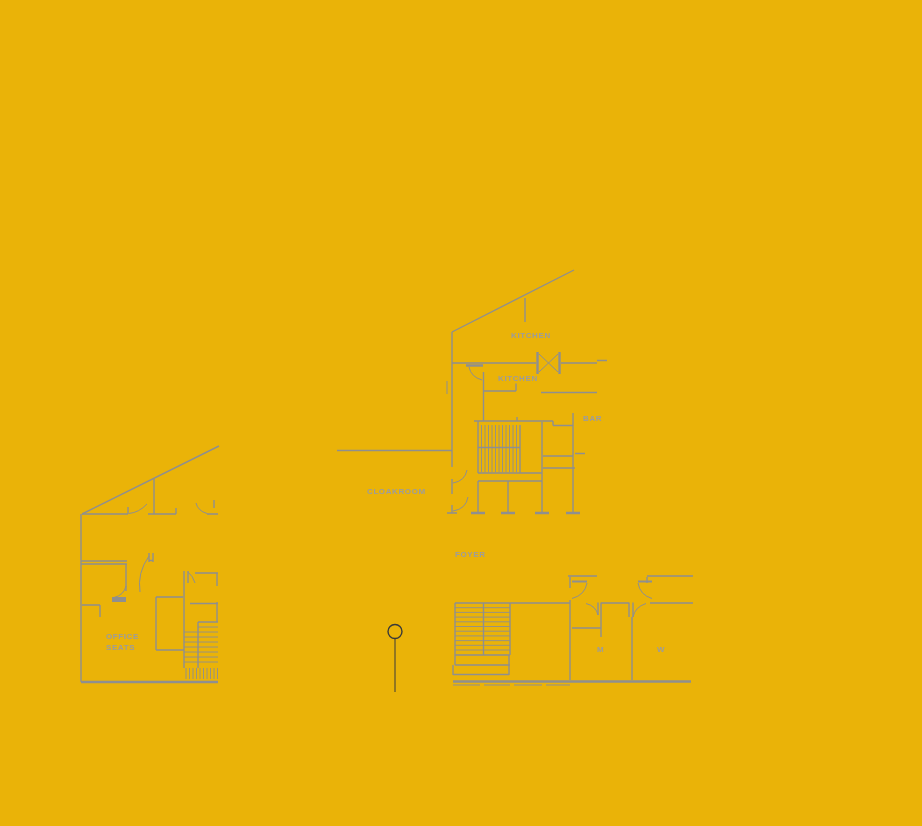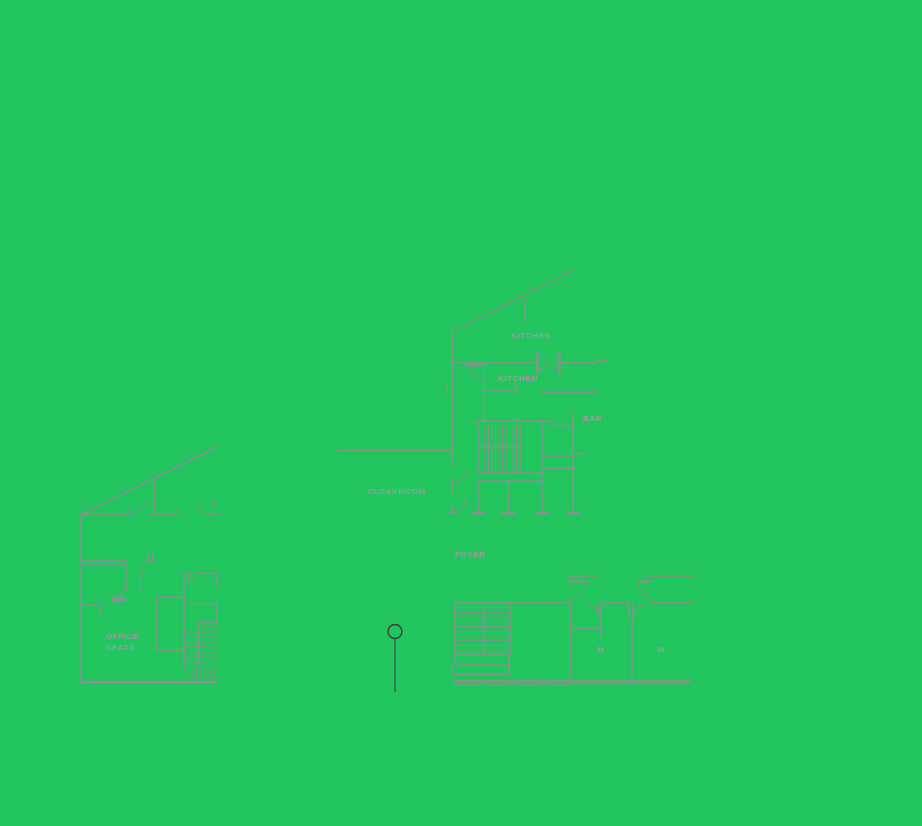--- a/index.html
+++ b/index.html
@@ -1,16 +1,16 @@
 <!DOCTYPE html>
 <html><head>
 <meta charset="utf-8">
 <style>
   html,body{margin:0;padding:0;background:#000;}
-  .stage{position:relative;width:922px;height:826px;background:#22c55e;overflow:hidden;}
+  .stage{position:relative;width:922px;height:826px;background:#eab308;overflow:hidden;}
   svg{display:block;}
   text{font-family:"Liberation Sans",sans-serif;font-size:8px;font-weight:700;letter-spacing:0.6px;}
 </style>
 </head>
 <body>
 
 <div class="stage">
 <svg width="922" height="826" viewBox="0 0 922 826">
 
   <g fill="none" stroke="#8f8f8f" stroke-width="1.4">

